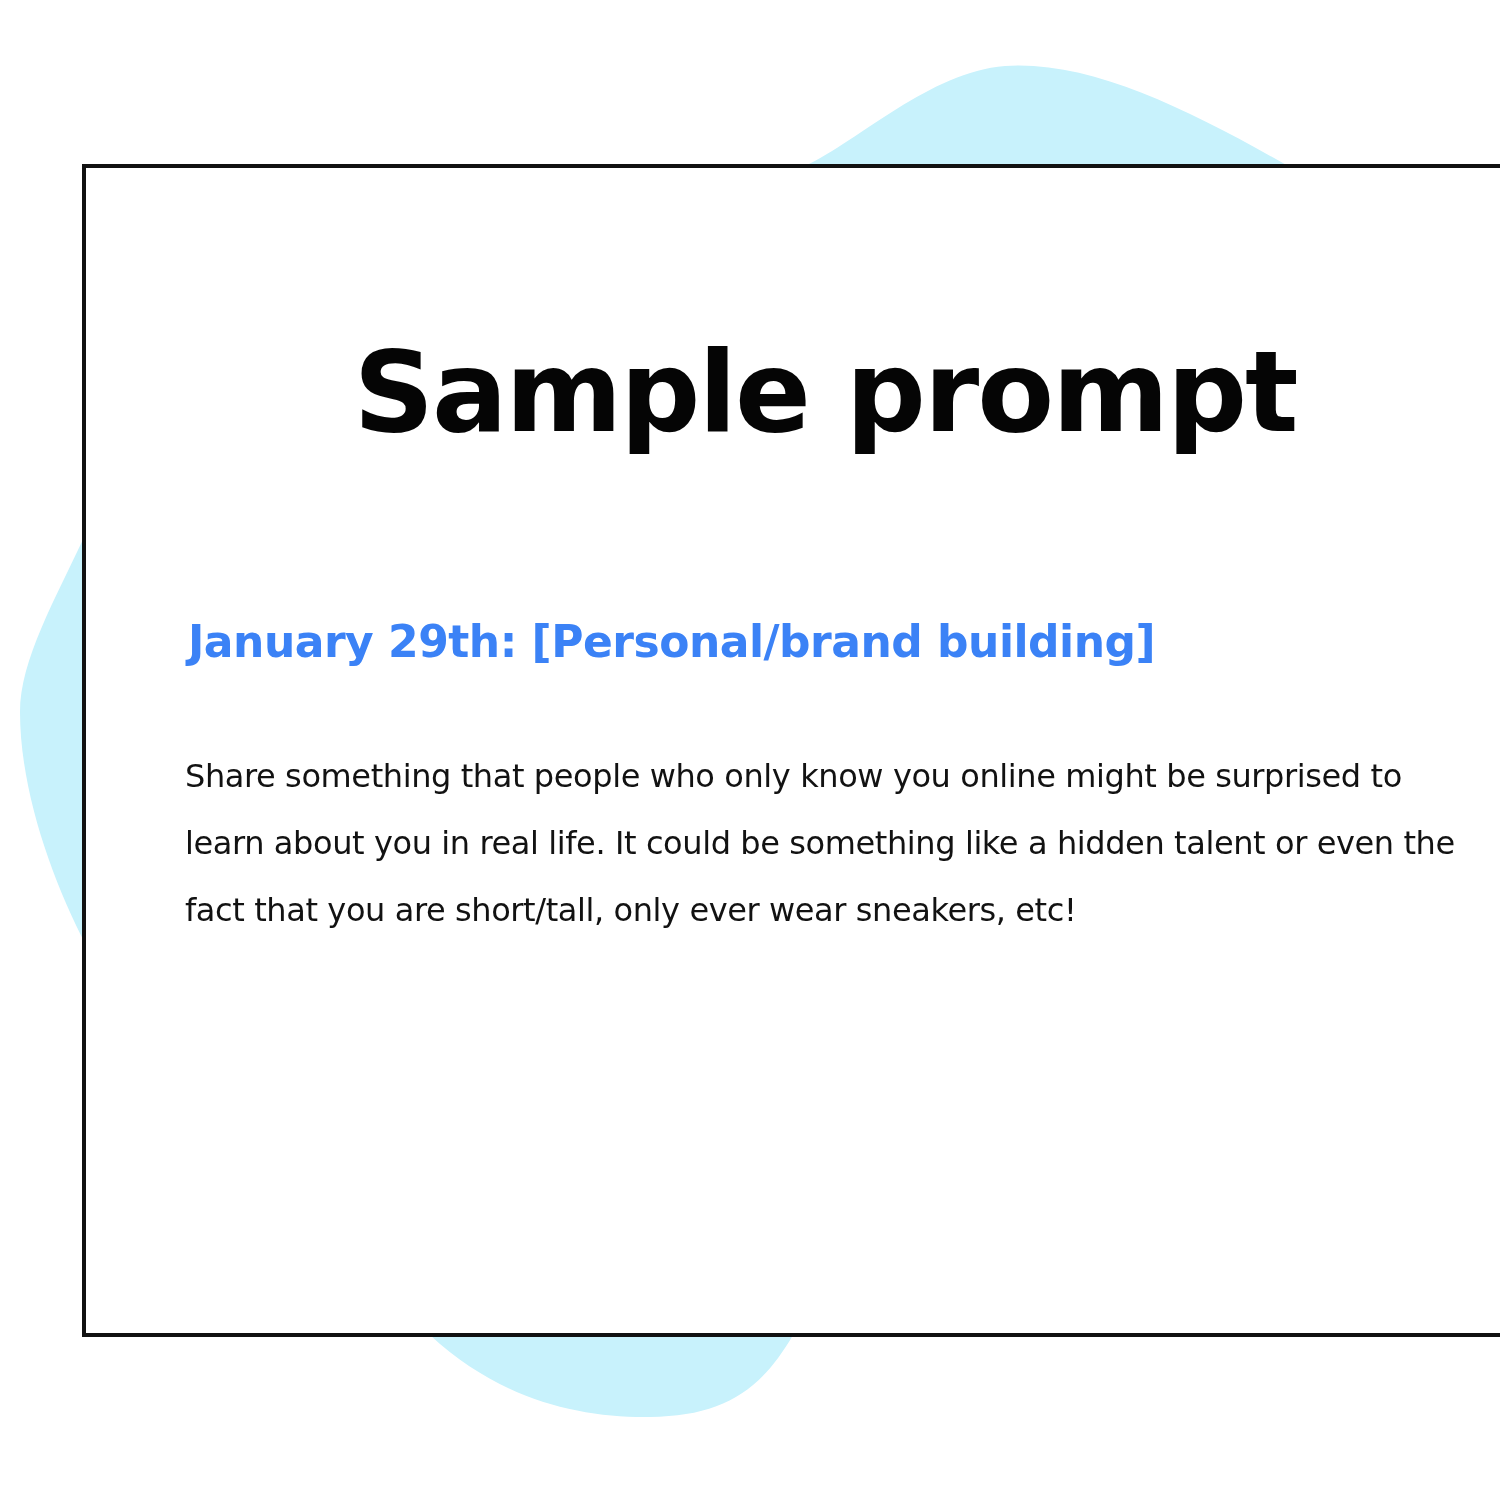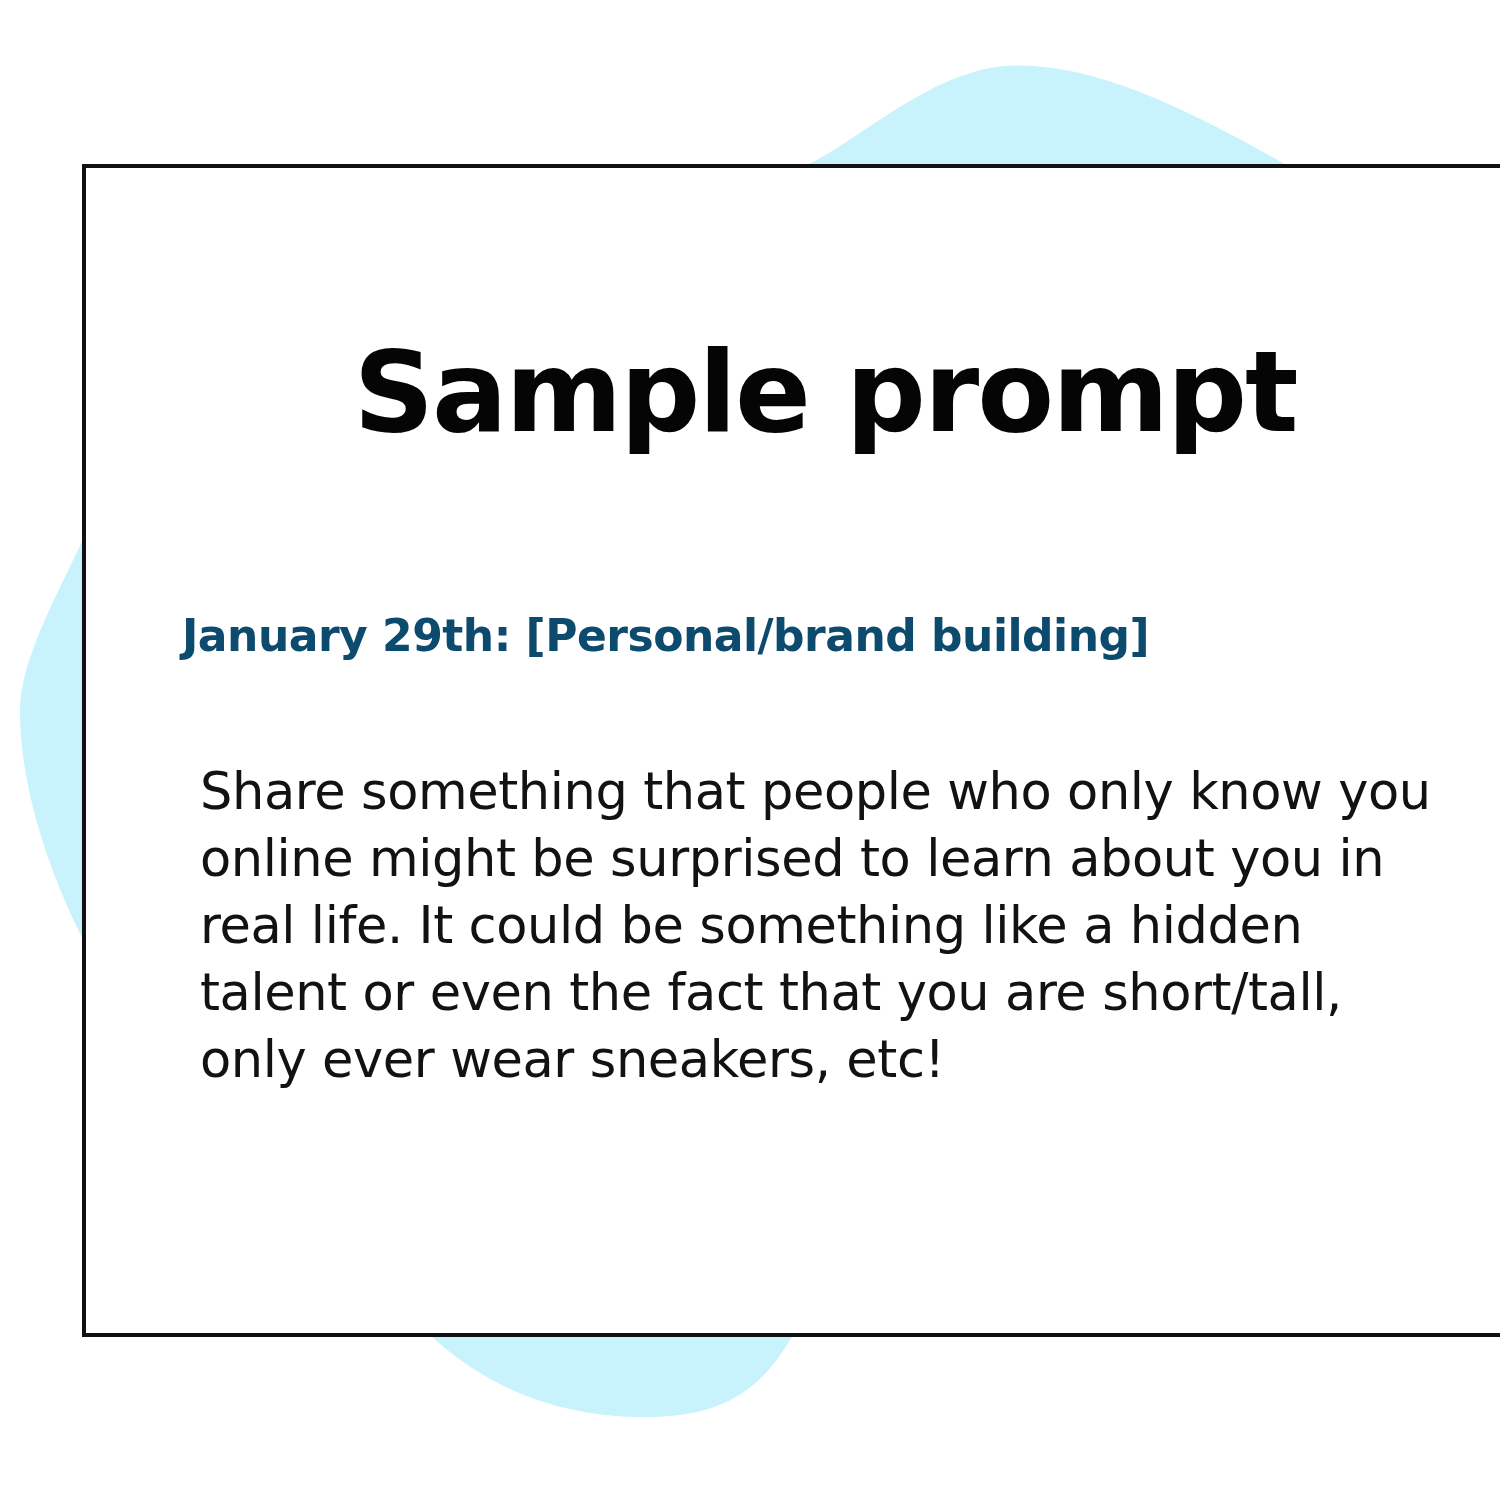--- a/index.html
+++ b/index.html
@@ -63,40 +63,40 @@
     line-height: 1.0;
     letter-spacing: -2px;
     color: #050505;
   }
 
   .card-subtitle {
     position: absolute;
     left: 0;
     right: 0;
     top: 442px;
-    margin: 0;
+    margin: 6px;
     text-align: left;
     font-family: "DejaVu Sans", sans-serif;
     font-weight: bold;
     font-size: 44px;
     line-height: 1.16;
     letter-spacing: -0.5px;
-    color: #0c4a6e;
+    color: #3b82f6;
   }
 
   .card-body {
     position: absolute;
     left: 0;
     right: -6px;
     top: 572px;
-    margin: 18px;
+    margin: 3px;
     text-align: left;
     font-family: "DejaVu Sans", sans-serif;
     font-weight: 400;
-    font-size: 51px;
+    font-size: 32px;
     line-height: 67px;
     letter-spacing: -0.4px;
     color: #121212;
   }
 </style>
 </head>
 <body>
 
 <div class="canvas">
 

